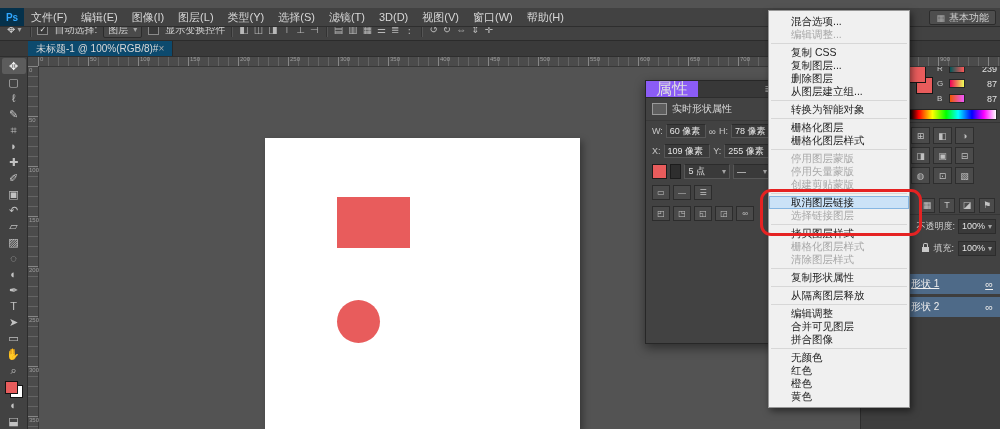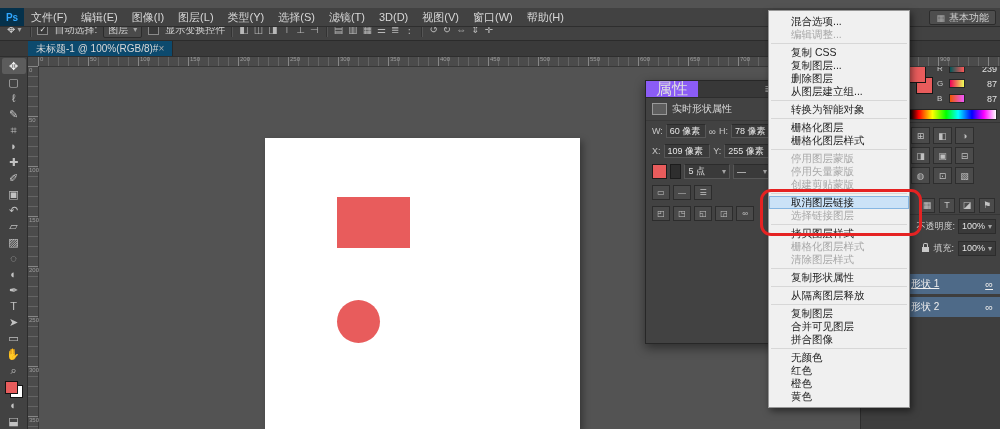--- a/index.html
+++ b/index.html
@@ -427,21 +427,21 @@
       <div class="ctx-item disabled">选择链接图层</div>
       <div class="ctx-sep"></div>
       <div class="ctx-item">拷贝图层样式</div>
       <div class="ctx-item disabled">栅格化图层样式</div>
       <div class="ctx-item disabled">清除图层样式</div>
       <div class="ctx-sep"></div>
       <div class="ctx-item">复制形状属性</div>
       <div class="ctx-sep"></div>
       <div class="ctx-item">从隔离图层释放</div>
       <div class="ctx-sep"></div>
-      <div class="ctx-item">复制图层</div>
+      <div class="ctx-item">编辑调整</div>
       <div class="ctx-item">合并可见图层</div>
       <div class="ctx-item">拼合图像</div>
       <div class="ctx-sep"></div>
       <div class="ctx-item">无颜色</div>
       <div class="ctx-item">红色</div>
       <div class="ctx-item">橙色</div>
       <div class="ctx-item">黄色</div>
     </div>
 
   <div class="annotation" style="border-color: rgb(229, 34, 34);"></div>

